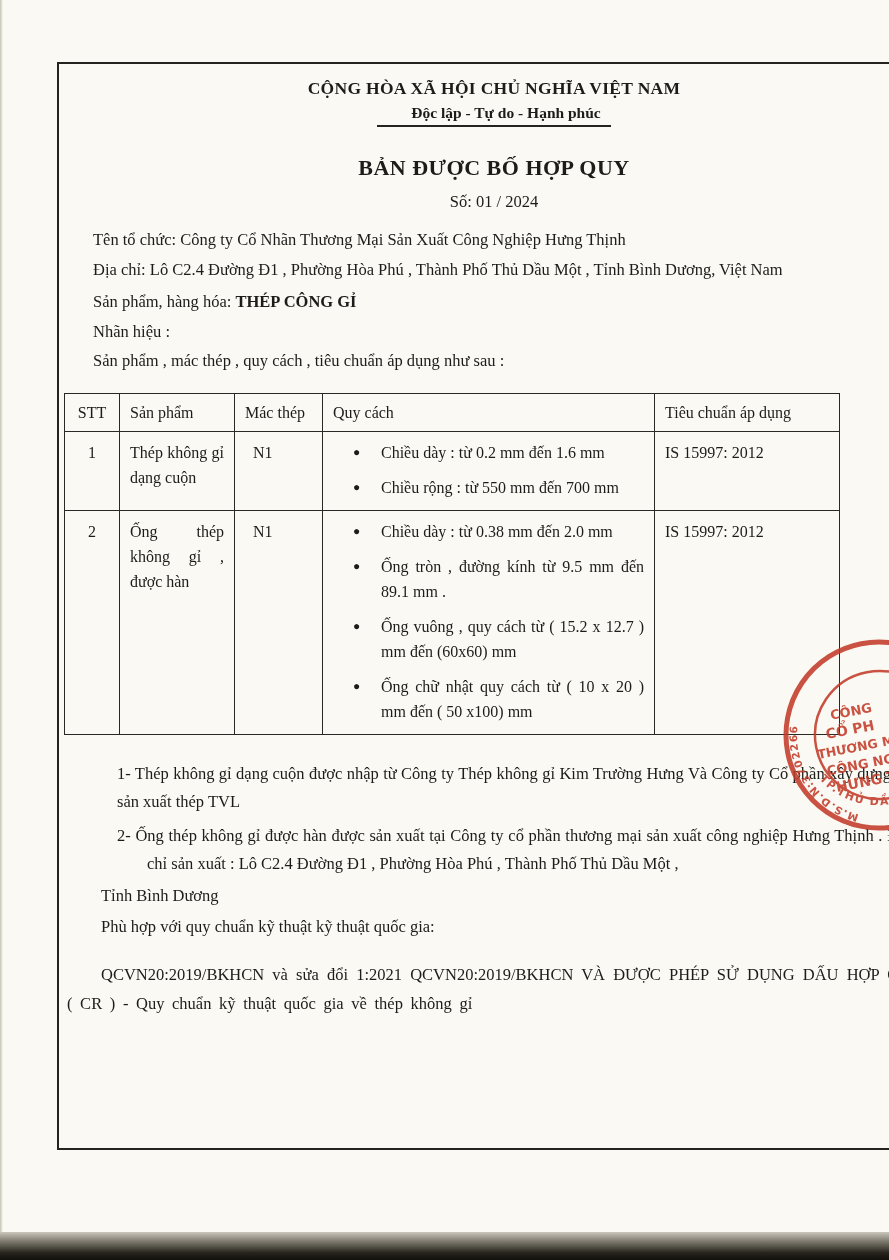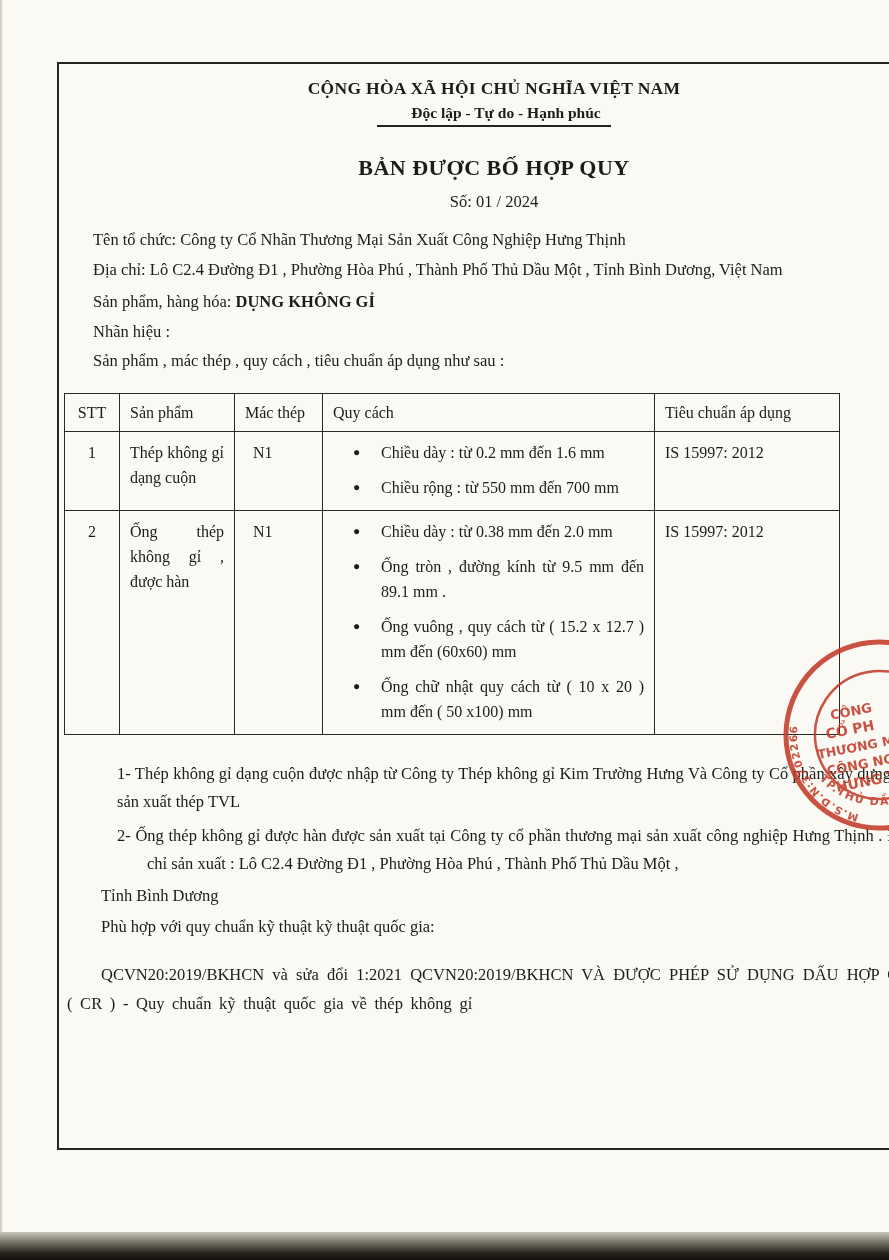--- a/index.html
+++ b/index.html
@@ -92,21 +92,21 @@
   <div class="motto-wrap">
     <span class="motto">Độc lập - Tự do - Hạnh phúc</span>
   </div>
 
   <div class="title">BẢN ĐƯỢC BỐ HỢP QUY</div>
   <div class="doc-number">Số: 01 / 2024</div>
 
   <div class="info">
     <p class="p-org">Tên tổ chức: Công ty Cổ Nhãn Thương Mại Sản Xuất Công Nghiệp Hưng Thịnh</p>
     <p class="p-addr">Địa chỉ: Lô C2.4 Đường Đ1 , Phường Hòa Phú , Thành Phố Thủ Dầu Một , Tỉnh Bình Dương, Việt Nam</p>
-    <p class="p-product"><span>Sản phẩm, hàng hóa: </span><span class="product-value">DỤNG KHÔNG GỈ</span></p>
+    <p class="p-product"><span>Sản phẩm, hàng hóa: </span><span class="product-value">THÉP CÔNG GỈ</span></p>
     <p class="p-brand">Nhãn hiệu :</p>
     <p class="p-intro">Sản phẩm , mác thép , quy cách , tiêu chuẩn áp dụng như sau :</p>
   </div>
 
   <table class="spec-table">
     <colgroup>
       <col class="col-stt">
         <col class="col-prod">
         <col class="col-grade">
         <col class="col-spec">

